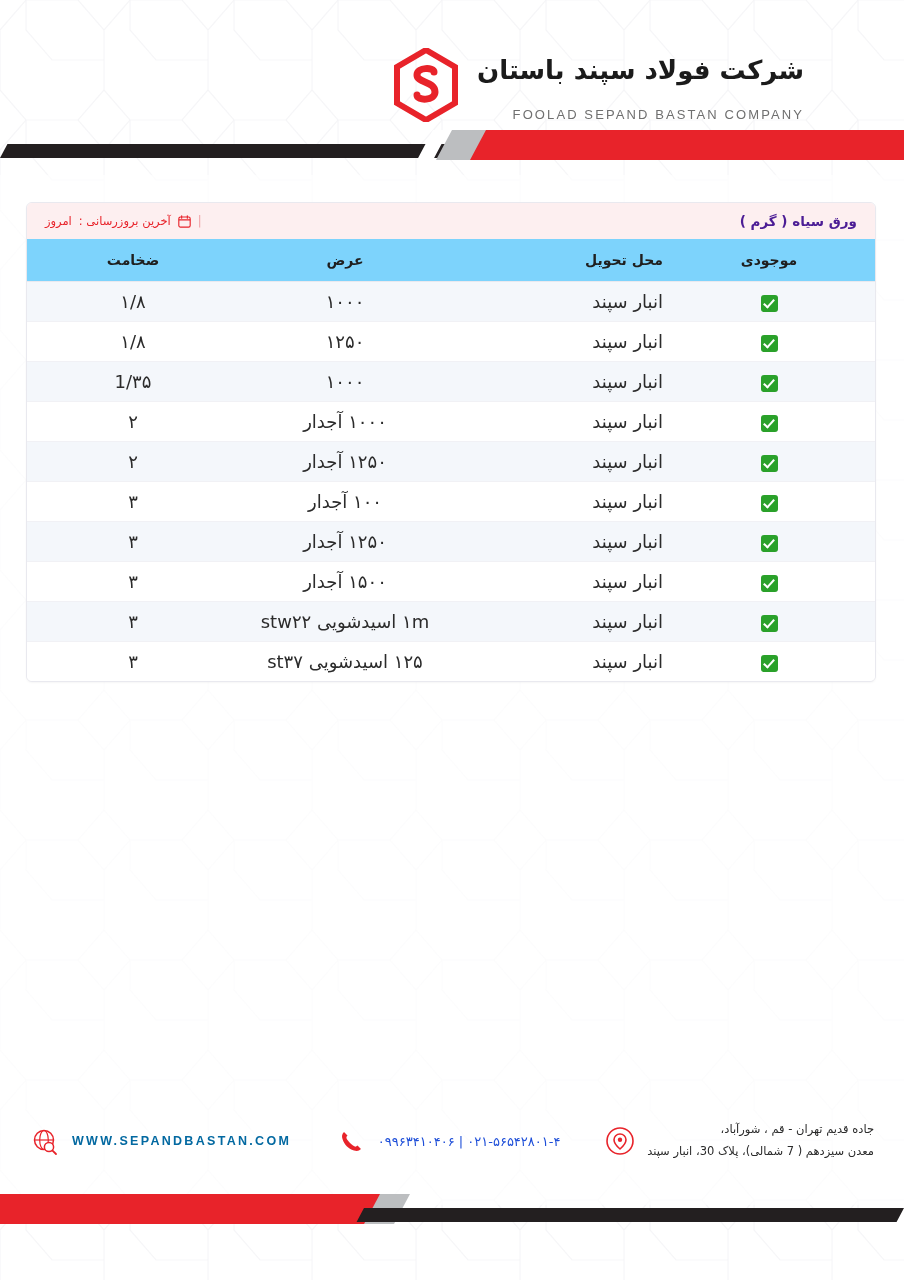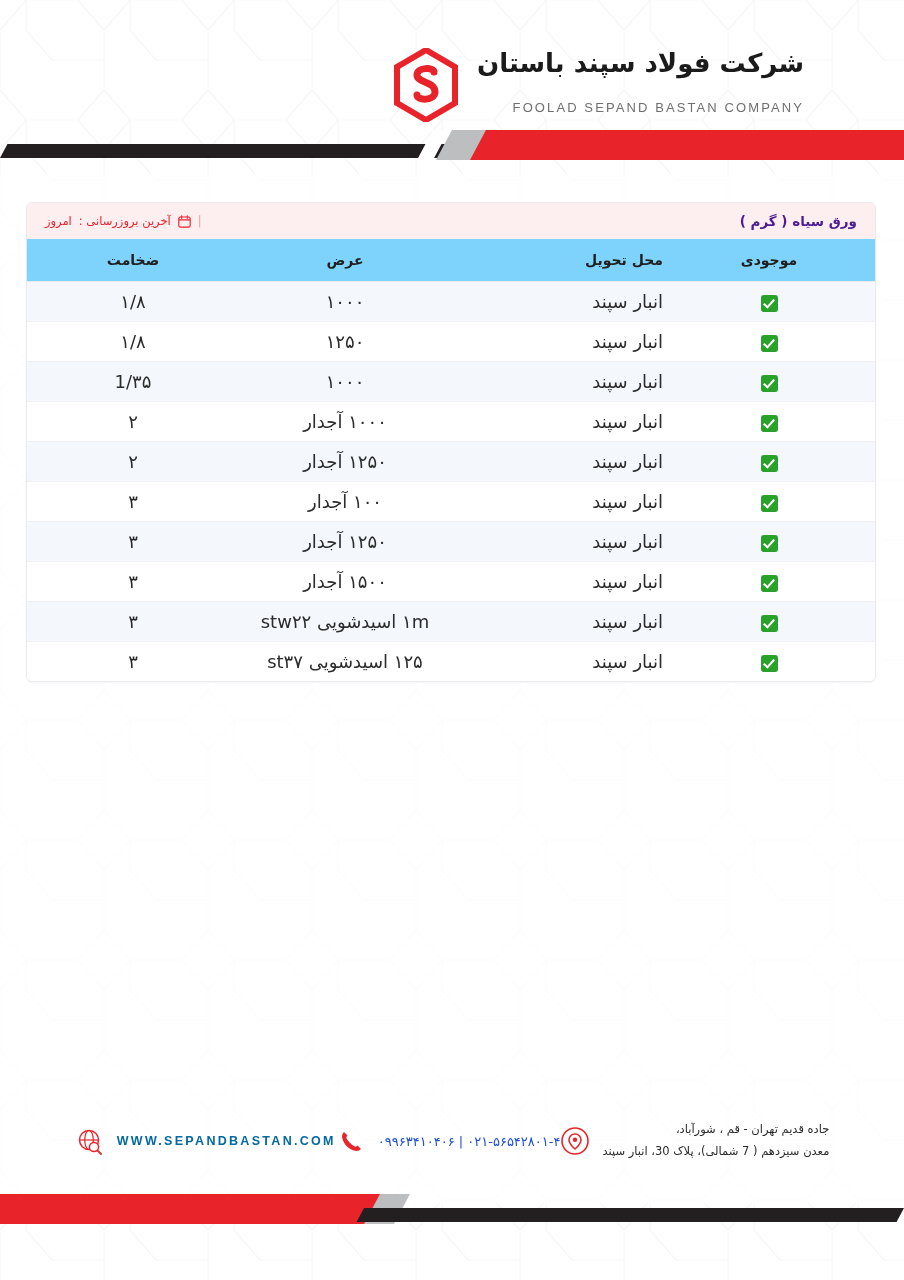--- a/index.html
+++ b/index.html
@@ -36,21 +36,21 @@
   .header {
     position: relative;
     height: 172px;
   }
   .logo-wrap {
     position: absolute;
     top: 48px;
     right: 100px;
     display: flex;
     flex-direction: row-reverse;
-    align-items: flex-start;
+    align-items: flex-end;
     gap: 18px;
   }
   .logo-mark {
     width: 66px;
     height: 74px;
     position: relative;
   }
   .logo-text {
     text-align: right;
     direction: rtl;
@@ -214,21 +214,21 @@
     height: 190px;
   }
   .footer-info {
     position: absolute;
     left: 0;
     right: 0;
     bottom: 108px;
     height: 62px;
     display: flex;
     align-items: center;
-    justify-content: center;
+    justify-content: space-between;
     padding: 0 30px;
     direction: rtl;
   }
   .finfo-block {
     display: flex;
     align-items: center;
     gap: 12px;
   }
   .finfo-text {
     text-align: right;

